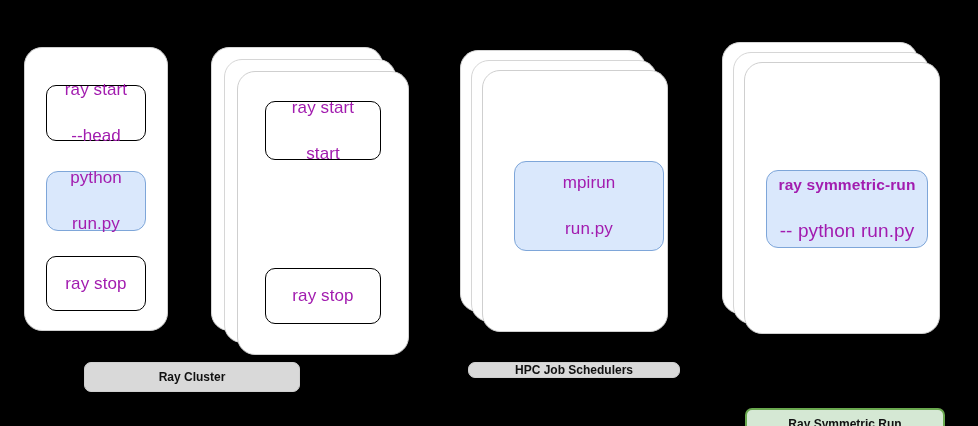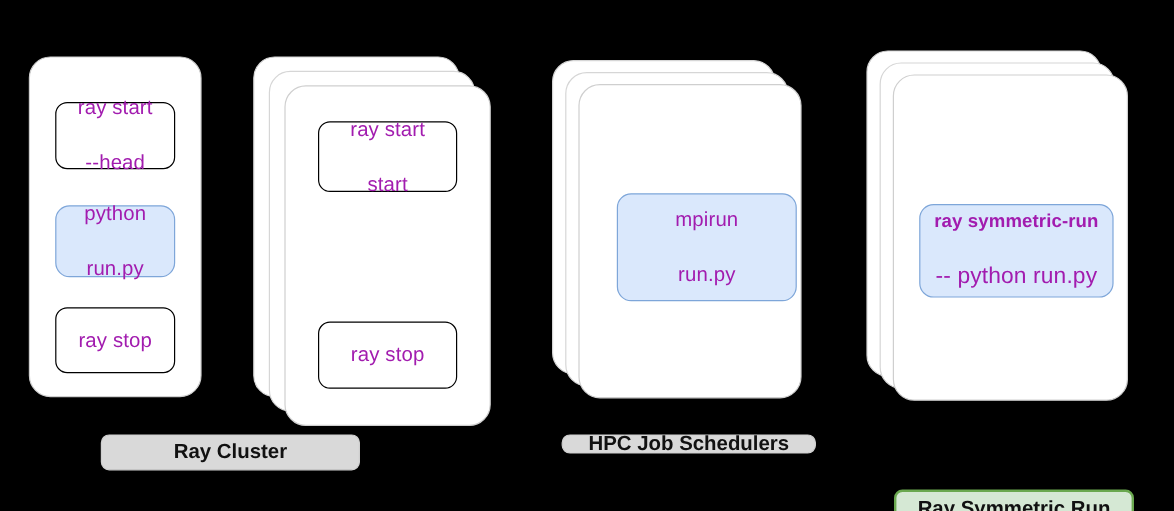--- a/index.html
+++ b/index.html
@@ -56,21 +56,21 @@
   .cmd .line.bold { font-weight: bold; font-size: 15.5px; }
   .cmd .line.sub  { font-size: 19px; }
 
   
   .grouplabel {
     position: absolute;
     box-sizing: border-box;
     display: flex;
     align-items: center;
     justify-content: center;
-    font-size: 17px;
+    font-size: 12px;
     font-weight: bold;
     color: #111111;
     border-radius: 7px;
   }
   .grouplabel.gray {
     background: #d9d9d9;
     border: 1px solid #cfcfcf;
   }
   .grouplabel.green {
     background: #d5e8d4;

